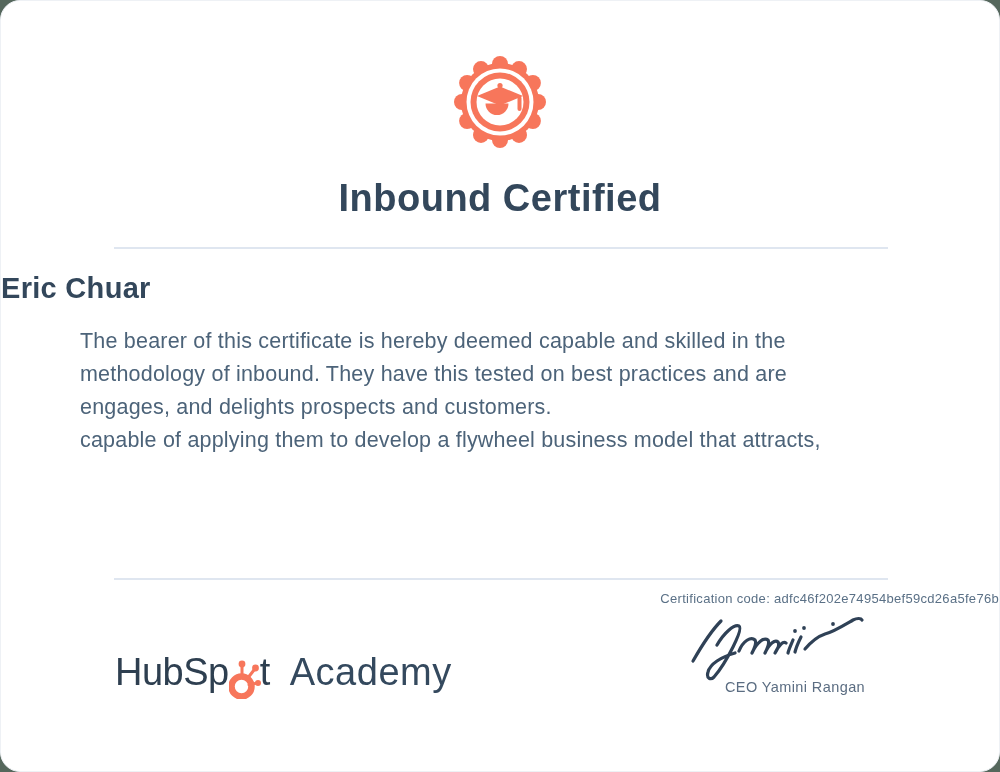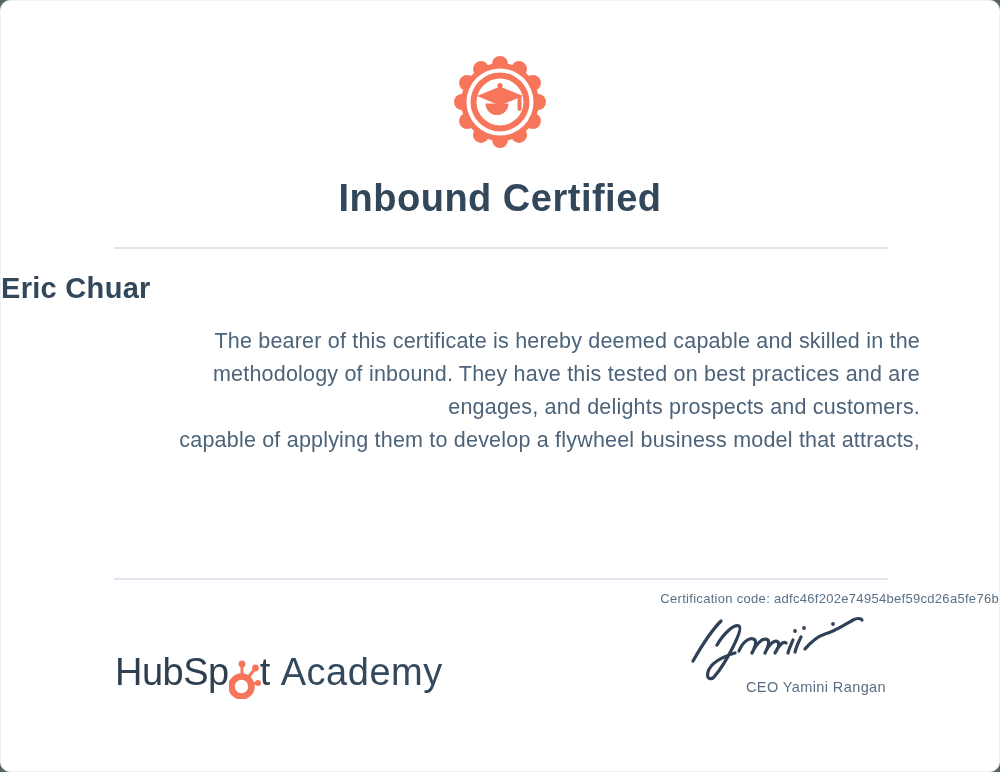--- a/index.html
+++ b/index.html
@@ -6,21 +6,21 @@
   html, body {
     width: 1000px; height: 772px;
     font-family: "Liberation Sans", "DejaVu Sans", sans-serif;
     background: #55675c;
     overflow: hidden;
   }
   .certificate-card {
     position: absolute;
     inset: 0;
     background: #ffffff;
-    border-radius: 10px;
+    border-radius: 20px;
     border: 1px solid #eef1f5;
   }
   .badge {
     position: absolute;
     top: 54px; left: 50%;
     transform: translateX(-50%);
     width: 94px; height: 94px;
   }
   .cert-title {
     position: absolute;
@@ -46,21 +46,21 @@
     font-size: 29px;
     font-weight: 700;
     letter-spacing: 0.3px;
     color: #33475b;
   }
   .description {
     position: absolute;
     top: 324px; left: 50%;
     transform: translateX(-50%);
     width: 840px;
-    text-align: right;
+    text-align: left;
     font-size: 21.5px;
     font-weight: 400;
     line-height: 33px;
     letter-spacing: 0.2px;
     color: #4c6379;
   }
   .description span { display: block; }
   .certification-code {
     position: absolute;
     top: 590px; left: 0; right: 0;
@@ -85,28 +85,28 @@
   .sprocket {
     align-self: flex-end;
     width: 32px; height: 42px;
     margin: 0 -1px 0 0;
     position: relative; top: 5px;
   }
   .brand-light {
     font-size: 38px;
     font-weight: 400;
     letter-spacing: 0.5px;
-    margin-left: 11px;
+    margin-left: 20px;
     color: #34495e;
   }
   .signature-block {
     position: absolute;
     right: 92px; top: 614px;
     width: 220px;
-    text-align: center;
+    text-align: left;
   }
   .signature-script { width: 220px; height: 66px; display: block; }
   .signature-caption {
     margin-top: -2px;
     padding-left: 38px;
     font-size: 14.5px;
     letter-spacing: 0.4px;
     color: #5b6d82;
     white-space: nowrap;
   }

